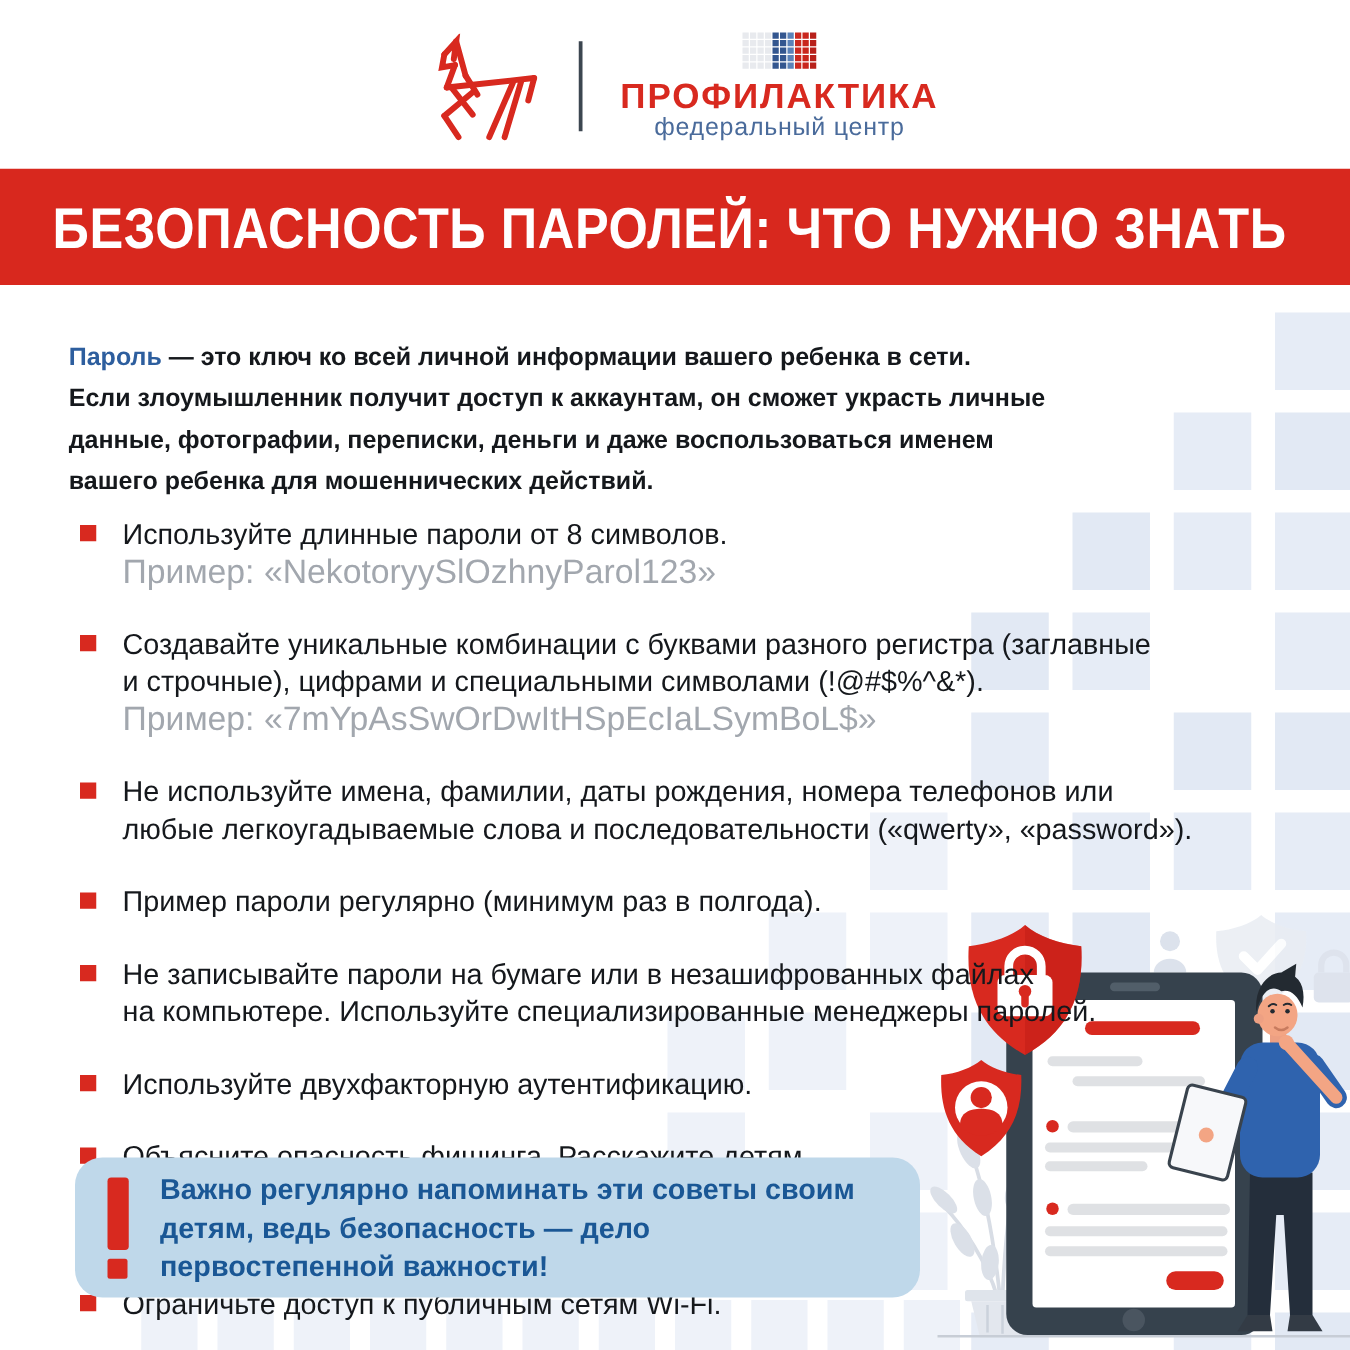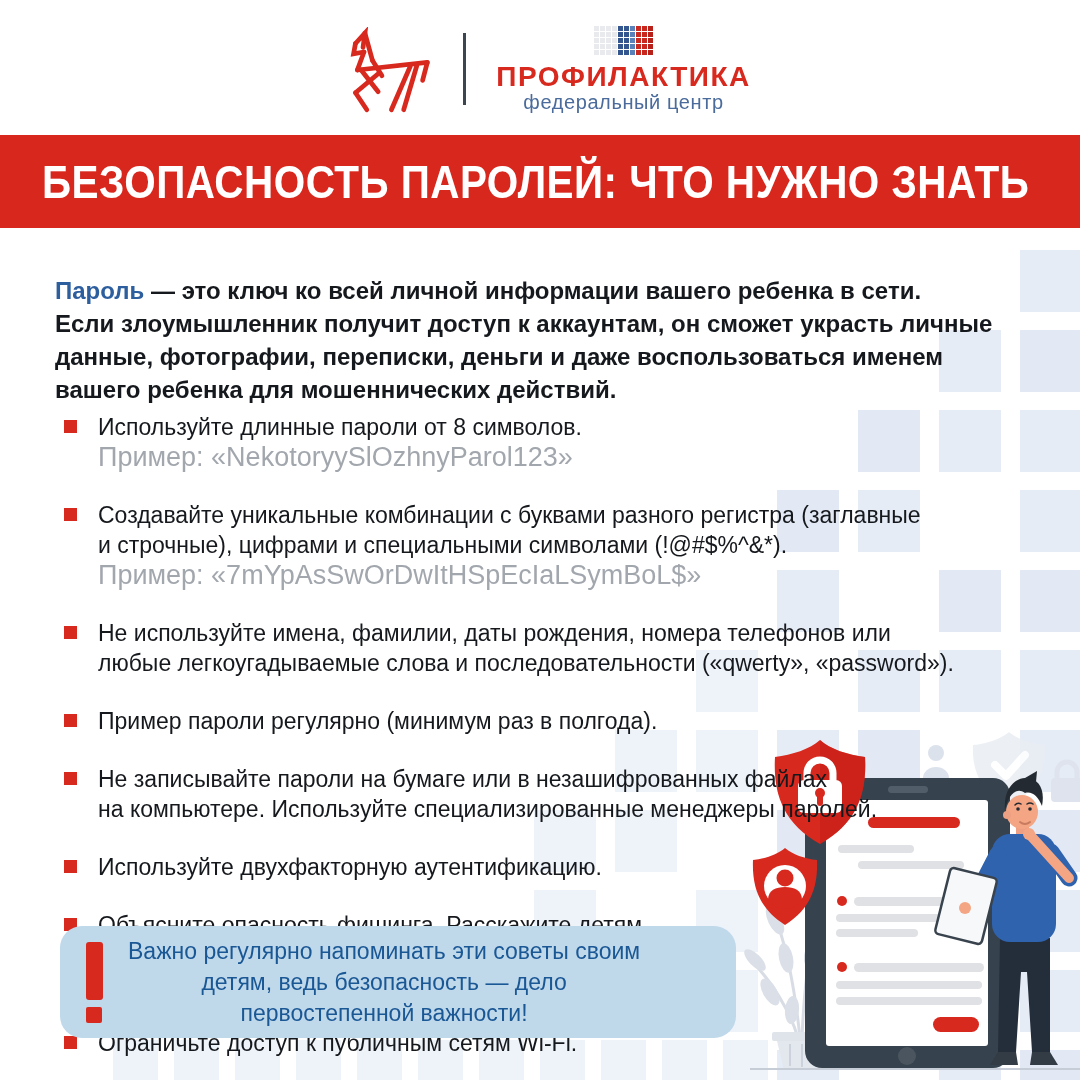--- a/index.html
+++ b/index.html
@@ -26,38 +26,38 @@
     position:absolute;top:135px;left:0;width:1080px;height:93px;background:#d8281e;z-index:3;
     display:flex;align-items:center;
   }
   .banner h1{
     margin:0 0 0 42px;color:#ffffff;font-size:46px;font-weight:bold;letter-spacing:.5px;
     white-space:nowrap;transform:scaleX(.88);transform-origin:left center;
   }
   
   .intro{
     position:absolute;top:250px;left:55px;width:960px;z-index:3;
-    font-size:24px;font-weight:bold;line-height:33px;color:#15181c;white-space:pre-line;
+    font-size:20px;font-weight:bold;line-height:33px;color:#15181c;white-space:pre-line;
   }
   .intro .lead{color:#2d5e9e;}
   
   .tips{position:absolute;top:384px;left:64px;width:980px;z-index:3;list-style:none;margin:0;padding:0;}
   .tip{position:relative;padding-left:34px;margin-bottom:8px;}
   .bullet-sq{position:absolute;left:0;top:8px;width:13px;height:13px;background:#d8291f;display:block;}
   .tip-text{font-size:23px;line-height:30px;color:#15181c;white-space:pre-line;margin-top:28px;}
   .tip-example{font-size:27px;line-height:30px;color:#a2a7ae;white-space:pre-line;}
   
   .callout{
     position:absolute;top:926px;left:60px;width:676px;height:112px;z-index:4;
     background:#bfd8ea;border-radius:22px;display:flex;align-items:center;
   }
   .exclaim{width:68px;display:flex;flex-direction:column;align-items:center;gap:7px;flex:0 0 68px;}
   .exc-bar{width:17px;height:58px;background:#d8291f;border-radius:3px;}
   .exc-dot{width:16px;height:16px;background:#d8291f;border-radius:2px;}
-  .callout p{margin:0;font-size:23px;font-weight:normal;line-height:31px;color:#1a5795;white-space:pre-line;text-align:center;}
+  .callout p{margin:0;font-size:23px;font-weight:bold;line-height:31px;color:#1a5795;white-space:pre-line;}
   
   .illustration{position:absolute;left:720px;top:720px;width:360px;height:360px;z-index:2;}
 </style>
 </head>
 <body>
 
 <div class="poster">
 
   <div class="mosaic">
       <div style="left: 1020px; top: 250px; width: 62px; height: 62px; background: rgb(230, 236, 246);"></div>

